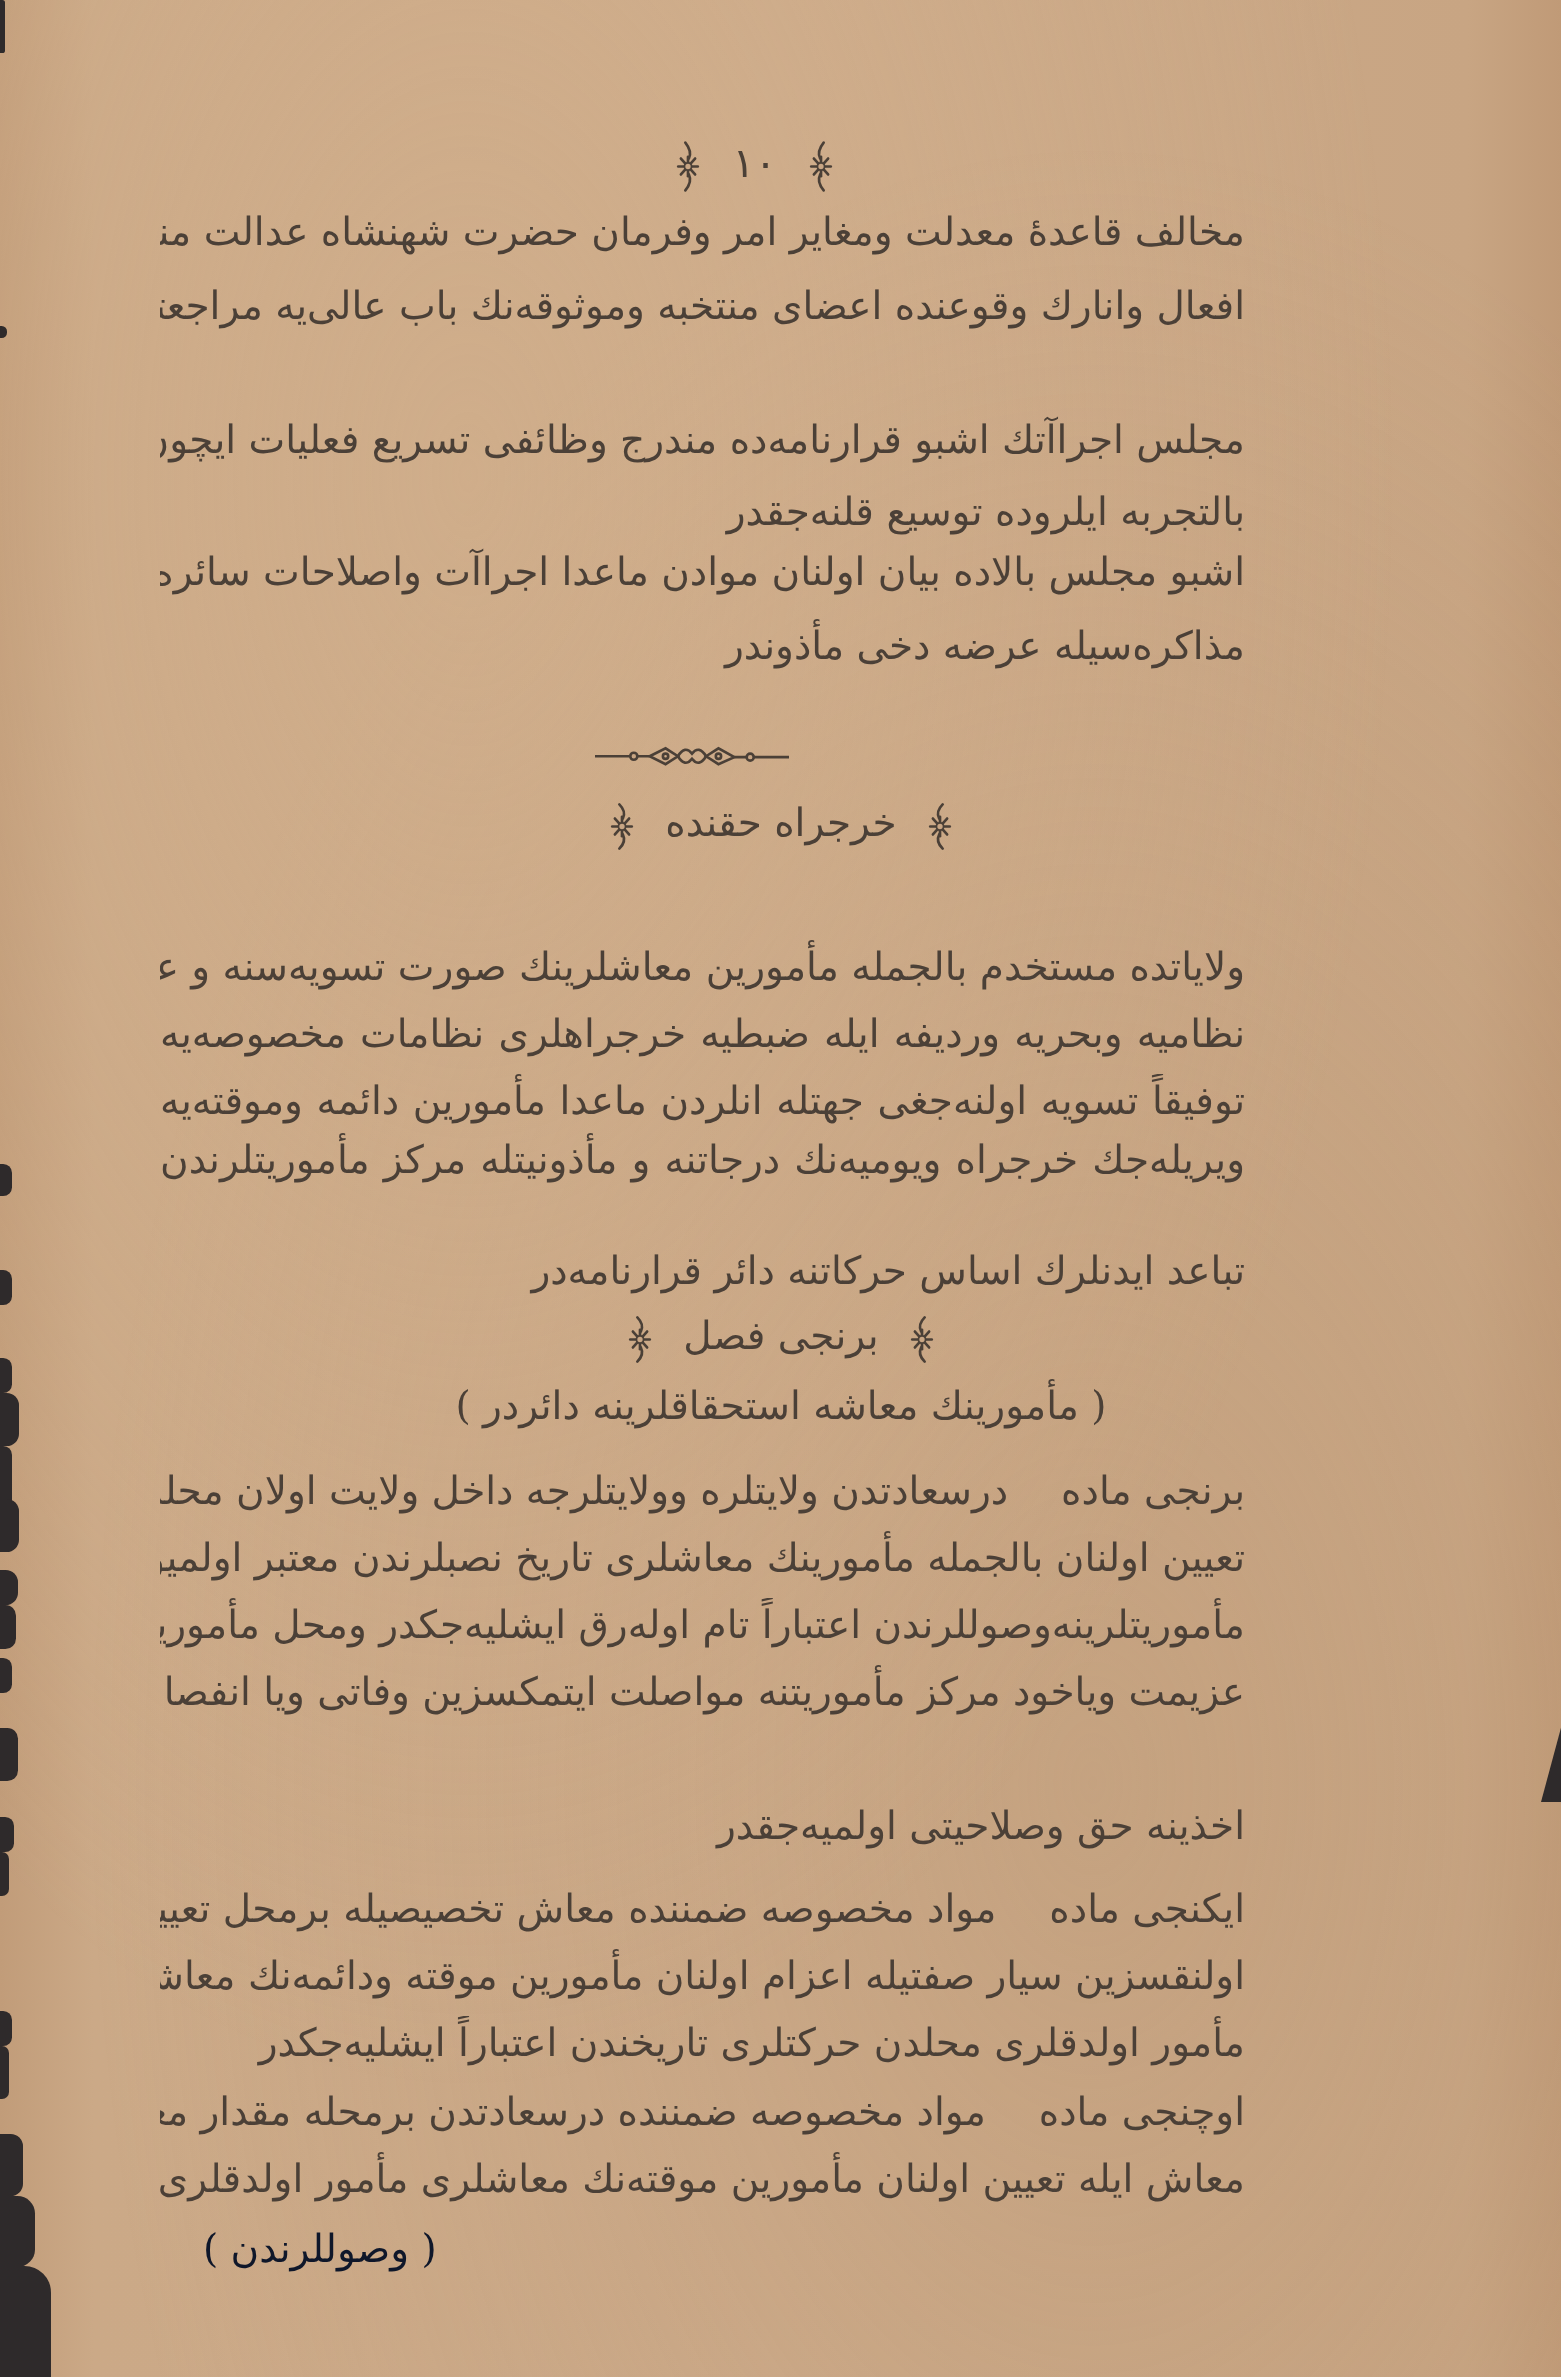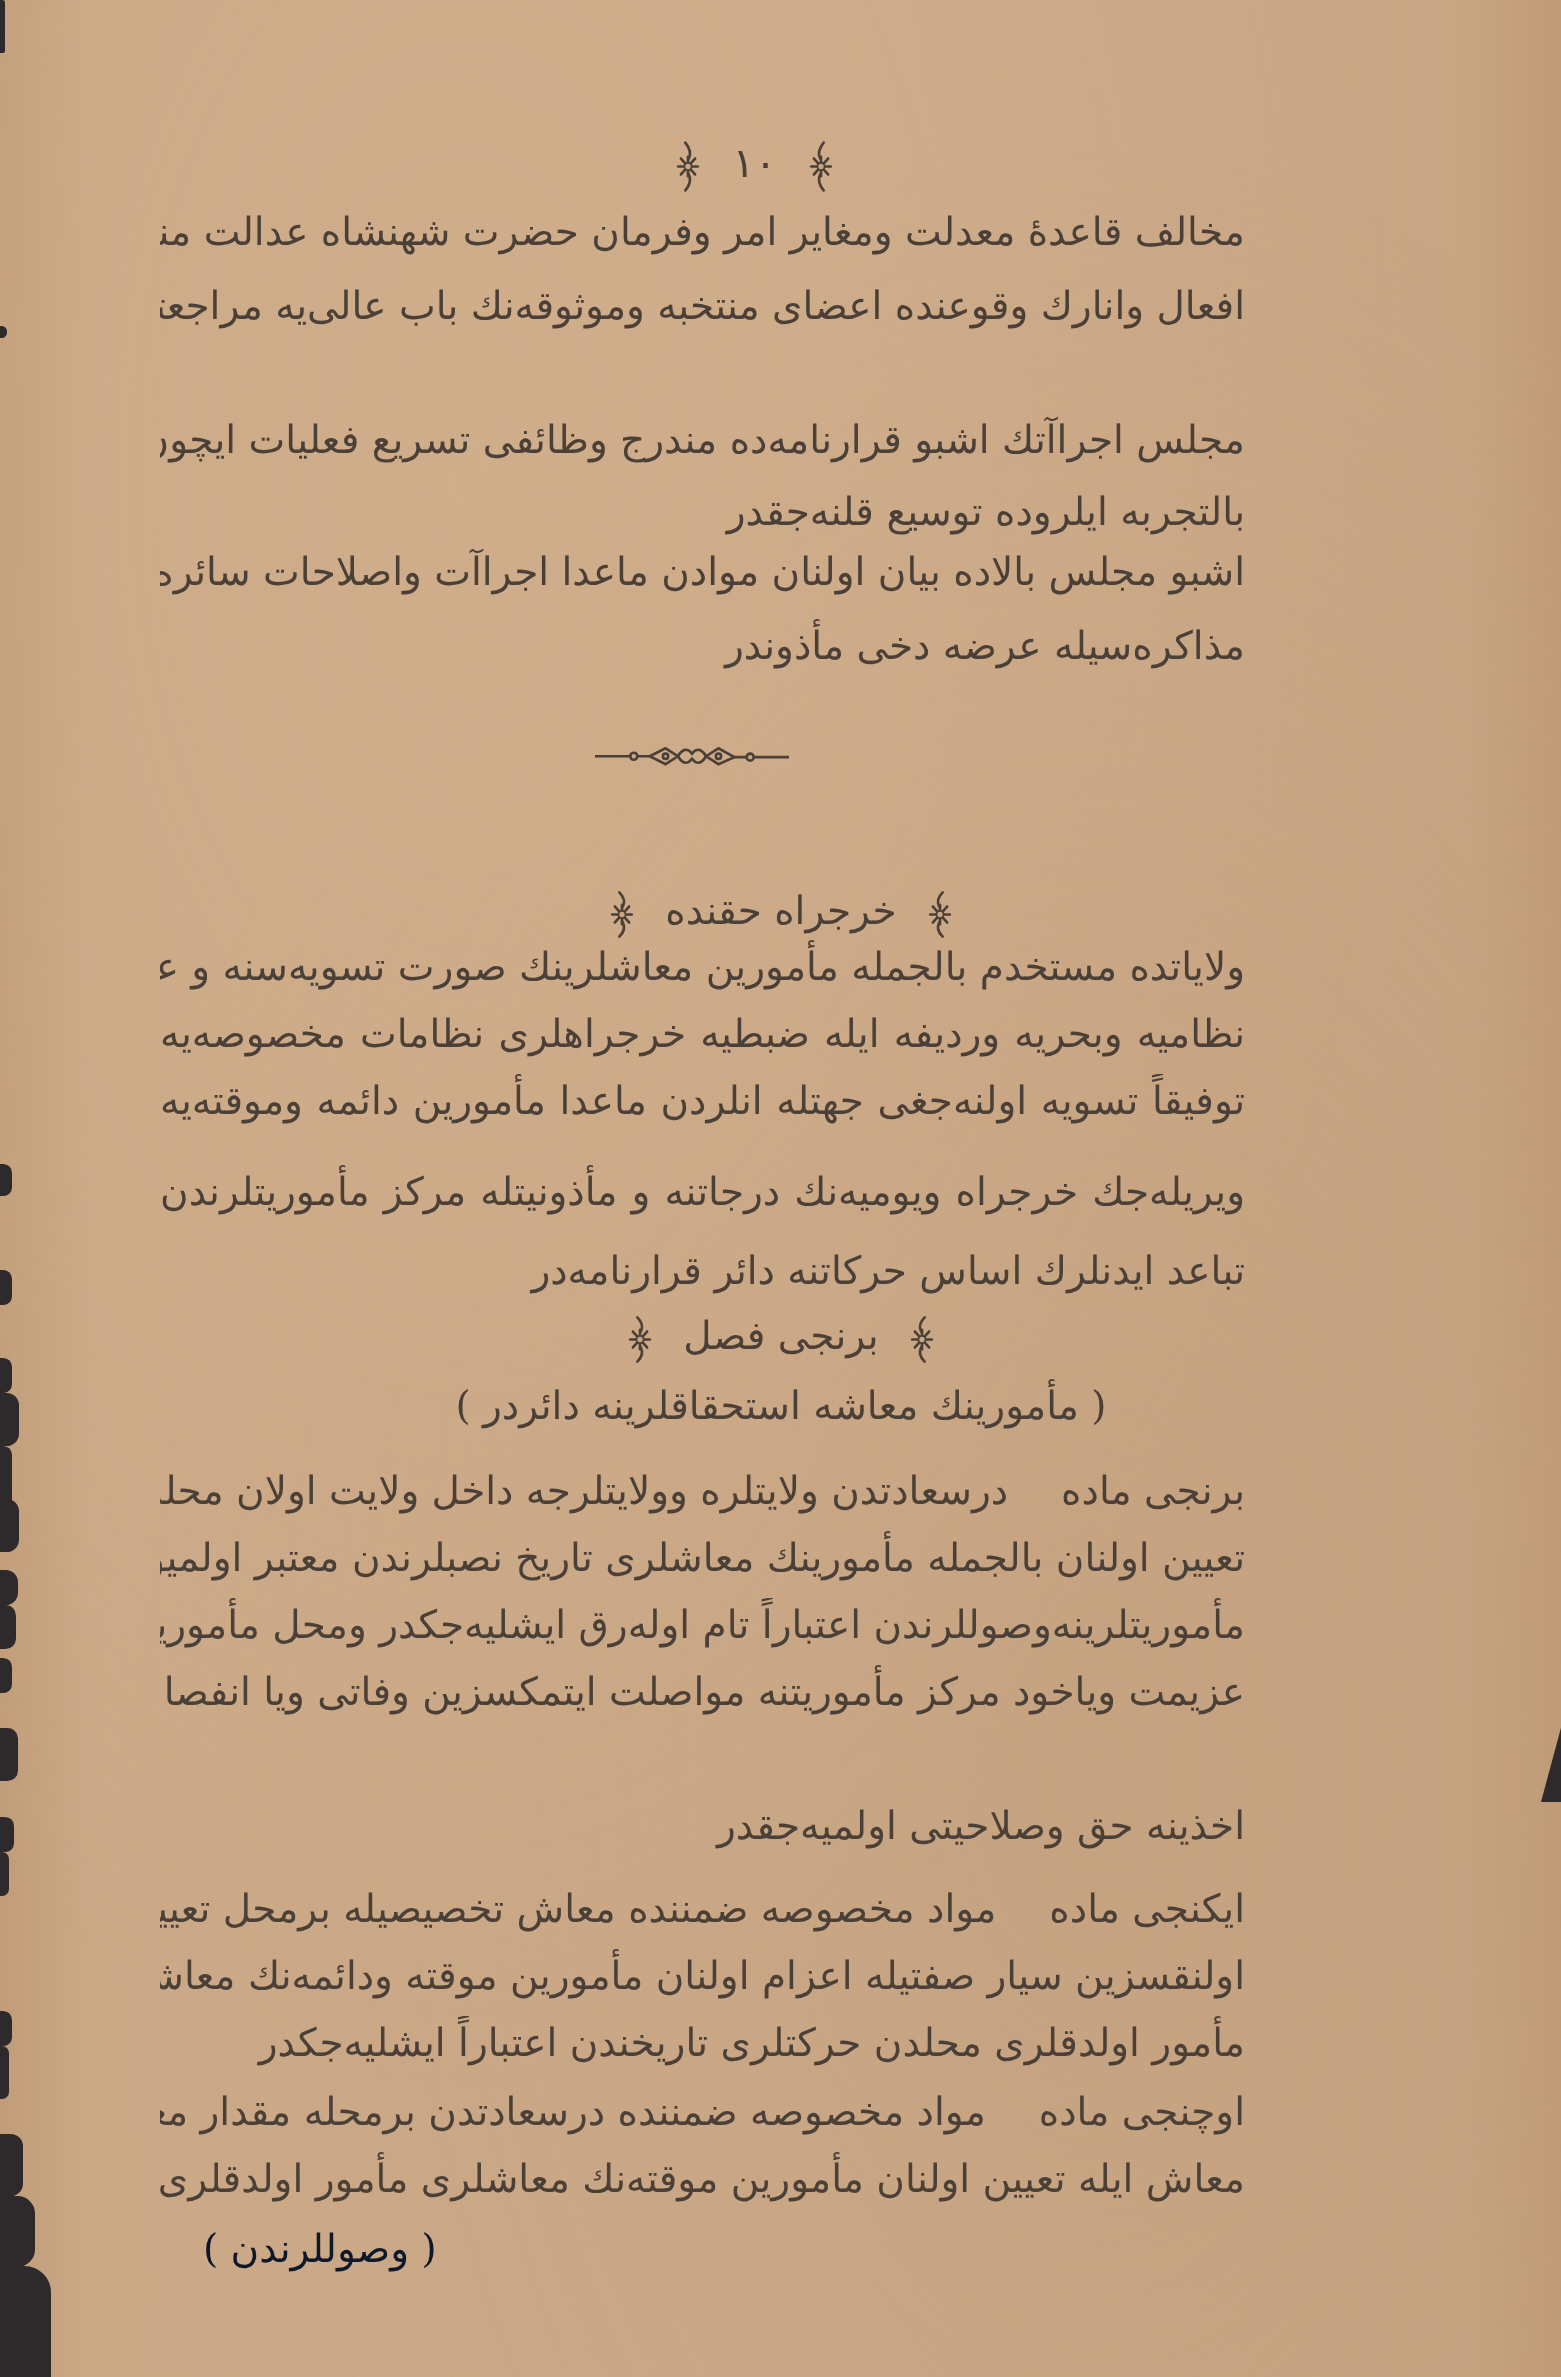--- a/index.html
+++ b/index.html
@@ -150,21 +150,21 @@
       <circle cx="44" cy="15" r="4" fill="#c9a684"></circle>
       <circle cx="176" cy="16" r="4" fill="#c9a684"></circle>
       <path d="M62 15 L80 6 L94 15 L80 24 Z"></path>
       <path d="M126 15 L140 6 L158 16 L140 24 Z"></path>
       <path d="M94 15 Q102 2 110 12 Q118 2 126 15 Q118 28 110 18 Q102 28 94 15 Z"></path>
       <circle cx="80" cy="15" r="3"></circle>
       <circle cx="140" cy="15" r="3"></circle>
     </g>
   </svg>
 
-  <div class="center section-title" style="top:884px;">
+  <div class="center section-title" style="top:796px;">
     <svg class="flourish" viewBox="0 0 38 62">
       <g fill="none" stroke="#4b4037" stroke-width="3" stroke-linecap="round">
         <path d="M22 6 Q14 14 18 22"></path>
           <path d="M22 56 Q14 48 18 40"></path>
         <path d="M8 31 H30"></path>
           <path d="M11 22 L27 40"></path>
           <path d="M27 22 L11 40"></path>
           <path d="M19 20 V42"></path>
       </g>
       <circle cx="19" cy="31" r="4" fill="#c9a684" stroke="#4b4037" stroke-width="2"></circle>
@@ -179,21 +179,21 @@
           <path d="M27 22 L11 40"></path>
           <path d="M19 20 V42"></path>
       </g>
       <circle cx="19" cy="31" r="4" fill="#c9a684" stroke="#4b4037" stroke-width="2"></circle>
     </svg>
   </div>
 
   <div class="line" style="top:940px;">ولایاتده مستخدم بالجمله مأمورین معاشلرینك صورت تسویه‌سنه و عساکر</div>
   <div class="line" style="top:1007px;">نظامیه وبحریه وردیفه ایله ضبطیه خرجراهلری نظامات مخصوصه‌یه</div>
   <div class="line" style="top:1074px;">توفیقاً تسویه اولنه‌جغی جهتله انلردن ماعدا مأمورین دائمه وموقته‌یه</div>
-  <div class="line" style="top:1165px;font-family:Liberation Serif, serif;">ویریله‌جك خرجراه ویومیه‌نك درجاتنه و مأذونیتله مرکز مأموریتلرندن</div>
+  <div class="line" style="top:1133px;font-family:Liberation Serif, serif;">ویریله‌جك خرجراه ویومیه‌نك درجاتنه و مأذونیتله مرکز مأموریتلرندن</div>
   <div class="line short" style="top:1244px;">تباعد ایدنلرك اساس حرکاتنه دائر قرارنامه‌در</div>
 
   <div class="center section-title" style="top:1309px;">
     <svg class="flourish" viewBox="0 0 38 62">
       <g fill="none" stroke="#4b4037" stroke-width="3" stroke-linecap="round">
         <path d="M22 6 Q14 14 18 22"></path>
           <path d="M22 56 Q14 48 18 40"></path>
         <path d="M8 31 H30"></path>
           <path d="M11 22 L27 40"></path>
           <path d="M27 22 L11 40"></path>

